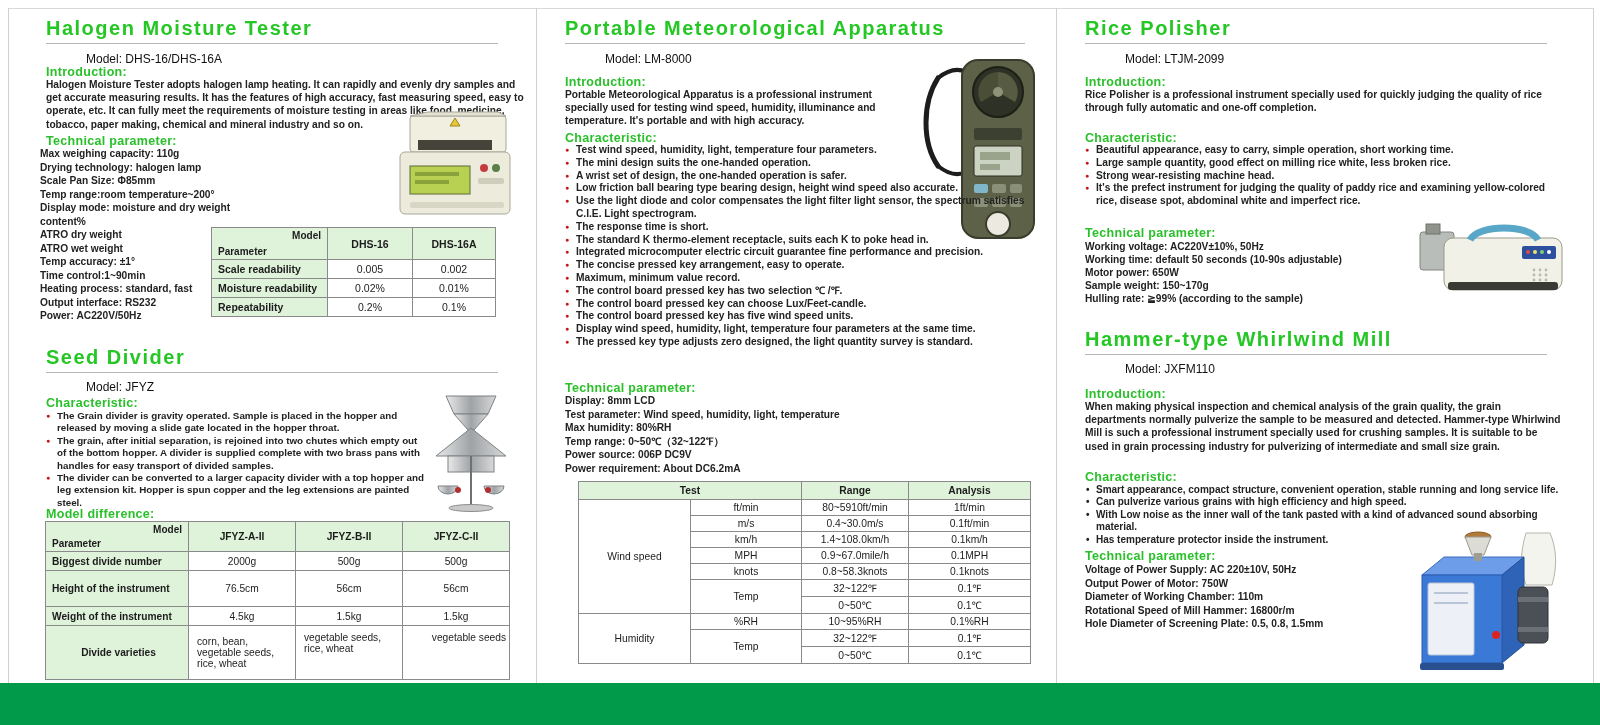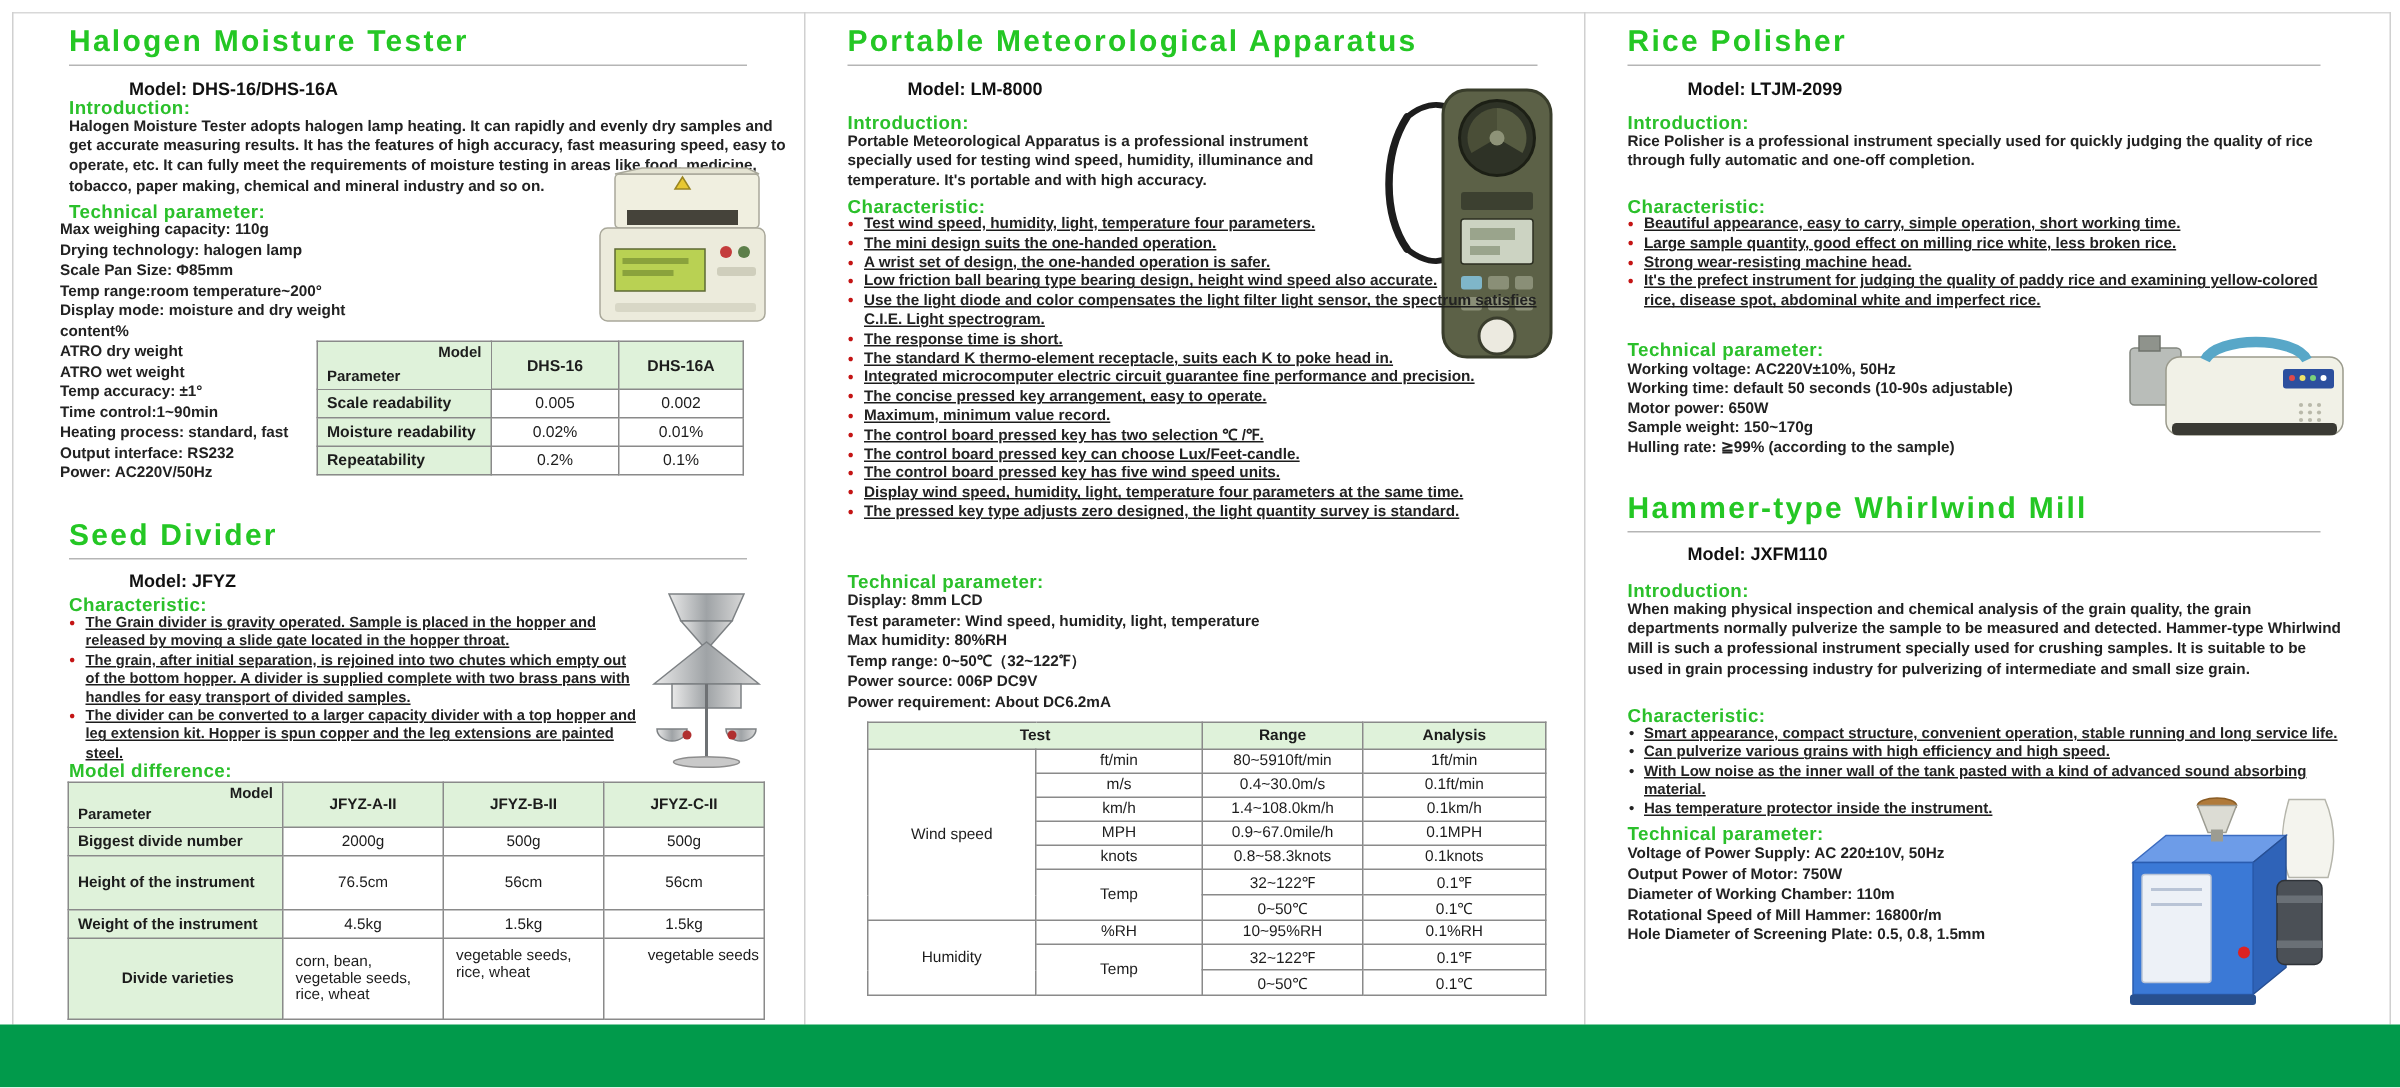--- a/index.html
+++ b/index.html
@@ -3,25 +3,25 @@
 <meta charset="utf-8">
 <style>
   html,body{margin:0;padding:0;background:#ffffff;}
   #page{position:relative;width:1600px;height:725px;background:#ffffff;overflow:hidden;
         font-family:"Liberation Sans",sans-serif;color:#1c1c1c;}
   .abs{position:absolute;}
   .hline{position:absolute;left:8px;right:6px;top:8px;height:1px;background:#d8d8d8;}
   .vline{position:absolute;top:8px;height:675px;width:1px;background:#d0d0d0;}
   .title{font-size:20px;font-weight:bold;color:#24c724;letter-spacing:1.5px;white-space:nowrap;}
   .rule{height:1px;background:#b5b5b5;}
-  .model{font-size:12px;font-weight:bold;color:#111;padding-left:40px;}
+  .model{font-size:12px;font-weight:normal;color:#111;padding-left:40px;}
   .sec{font-size:12.5px;font-weight:bold;color:#2bc02b;letter-spacing:.3px;}
   .b{font-size:10.2px;font-weight:bold;line-height:13.2px;color:#222;}
   .pre{white-space:pre-line;}
-  ul.bullets{list-style:none;margin:0;padding:0;text-decoration:underline;}
+  ul.bullets{list-style:none;margin:0;padding:0;}
   ul.bullets li{position:relative;padding-left:11px;font-size:10.2px;font-weight:bold;line-height:12.8px;color:#222;}
   ul.bullets.red li::before{content:"●";position:absolute;left:0;top:0;font-size:7px;color:#c41414;}
   ul.bullets.dotted li::before{content:"•";position:absolute;left:1px;top:0;font-size:10px;color:#222;}
   ul.bullets.tight li{line-height:12.4px;}
   table.tbl{border-collapse:collapse;table-layout:fixed;font-size:10.5px;}
   table.tbl td,table.tbl th{border:1px solid #8a8a8a;text-align:center;vertical-align:middle;padding:1px 3px;}
   table.tbl th{background:#dff2da;font-weight:bold;}
   .gcell{background:#dff2da;font-weight:bold;text-align:left !important;padding-left:6px !important;}
   .vcell{background:#fff;font-weight:normal;}
   .diag{position:relative;background:#dff2da;

